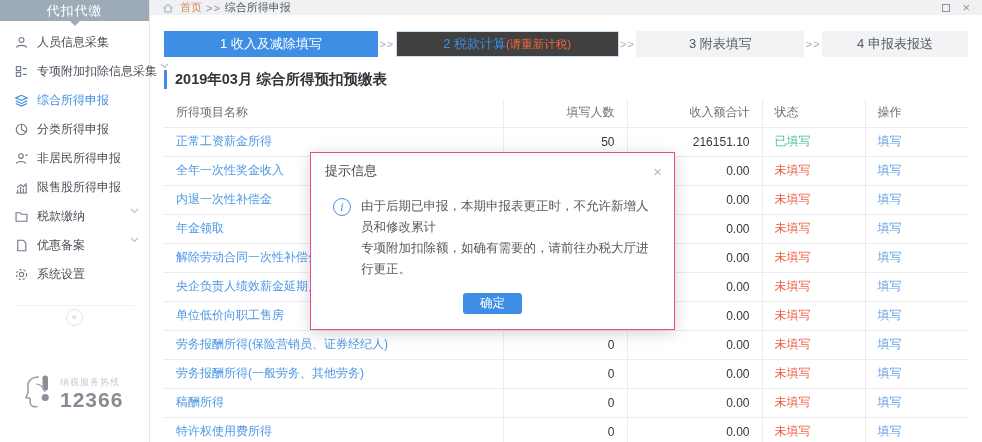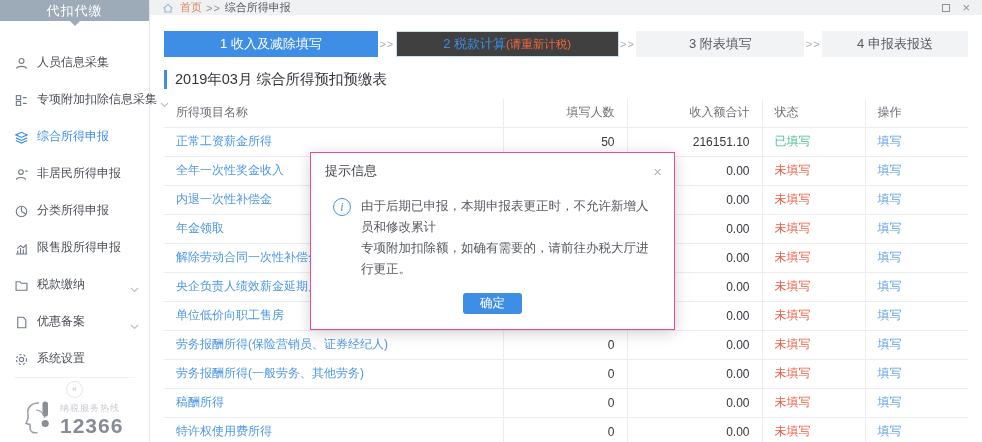--- a/index.html
+++ b/index.html
@@ -8,22 +8,22 @@
   .app { position:relative; width:982px; height:442px; display:flex; background:#fff; }
 
   
   .sidebar { width:150px; min-width:150px; height:100%; background:#fff;
     border-right:1px solid #e4e7ea; display:flex; flex-direction:column; }
   .sidebar-header { height:21px; line-height:21px; background:var(--header-gray);
     color:#fff; text-align:center; font-size:13px; letter-spacing:1px; position:relative; }
   .sidebar-header::after { content:""; position:absolute; left:50%; bottom:-5px;
     transform:translateX(-50%); border:5px solid transparent; border-top-color:var(--header-gray); border-bottom:none; }
   .menu { padding-top:13px; }
-  .menu-item { height:29px; display:flex; align-items:flex-end; padding:0 10px 0 13px;
-    font-size:12px; color:#4a4e57; cursor:pointer;margin-top:8px; }
+  .menu-item { height:29px; display:flex; align-items:flex-start; padding:0 10px 0 13px;
+    font-size:12px; color:#4a4e57; cursor:pointer; }
   .menu-item .mi-icon { width:16px; height:16px; margin-right:8px; color:#6f7a88;
     display:inline-flex; align-items:center; justify-content:center; flex:none; }
   .menu-item .mi-label { white-space:nowrap; }
   .menu-item .mi-chevron { margin-left:auto; color:#b9bec6; display:inline-flex; padding-left:3px; }
   .menu-item.active, .menu-item.active .mi-icon { color:var(--accent); }
   .collapse-wrap { margin:10px 14px 0; border-top:1px solid #f0f1f3; text-align:center; }
   .collapse-btn { display:inline-flex; align-items:center; justify-content:center;
     width:17px; height:17px; margin-top:-9px; background:#fff; border:1px solid #e2e4e8;
     border-radius:50%; color:#c0c4cb; font-size:9px; cursor:pointer; }
   .hotline { margin-top:auto; padding:0 0 26px 22px; display:flex; align-items:center; gap:6px; }
@@ -49,21 +49,21 @@
   .steps { display:flex; align-items:center; justify-content:space-between; margin-bottom:13px; }
   .step { height:26px; line-height:24px; text-align:center; font-size:13px;
     border:1px solid transparent; cursor:pointer; white-space:nowrap; }
   .step-1 { width:214px; } .step-2 { width:223px; } .step-3 { width:168px; } .step-4 { width:146px; }
   .step.active { background:var(--accent); border-color:var(--accent); color:#fff; }
   .step.current { background:#404040; border-color:#c5def6; color:var(--accent); }
   .step.normal { background:#f2f3f5; border-color:#f2f3f5; color:#555a61; }
   .step .step-note { color:var(--orange-note); font-size:11.5px; }
   .step-sep { color:#a9aeb5; font-size:11px; letter-spacing:1px; flex:1; text-align:center; }
 
-  .page-title { font-size:14.5px; font-weight:normal; color:#30343a;
+  .page-title { font-size:14.5px; font-weight:bold; color:#30343a;
     border-left:3px solid var(--accent); padding-left:8px; margin:2px 0 10px; }
 
   
   table { width:100%; border-collapse:collapse; font-size:12px; table-layout:fixed; }
   th, td { border-bottom:1px solid #ececee; border-right:1px solid #ececee;
     padding:0 12px; height:28px; font-weight:normal; overflow:hidden; white-space:nowrap; }
   th:last-child, td:last-child { border-right:none; }
   tbody td { height:29px; }
   th { color:#6b6f76; text-align:left; }
   .col-count { width:124px; } .col-amount { width:135px; } .col-status { width:103px; } .col-action { width:103px; }
@@ -128,34 +128,34 @@
               <path d="M2 5.2 8 2.4l6 2.8-6 2.8z"></path>
               <path d="M2 8.4l6 2.8 6-2.8"></path>
               <path d="M2 11.2 8 14l6-2.8"></path>
             </svg>
           </span>
           <span class="mi-label">综合所得申报</span>
         </div>
         <div class="menu-item">
           <span class="mi-icon">
             <svg width="15" height="15" viewBox="0 0 16 16" fill="none" stroke="currentColor" stroke-width="1.2">
+              <circle cx="8" cy="8" r="5.6"></circle>
+              <path d="M8 8V2.8M8 8l4.6 2.6"></path>
+            </svg>
+          </span>
+          <span class="mi-label">分类所得申报</span>
+        </div>
+        <div class="menu-item">
+          <span class="mi-icon">
+            <svg width="15" height="15" viewBox="0 0 16 16" fill="none" stroke="currentColor" stroke-width="1.2">
               <circle cx="7.4" cy="5.4" r="2.5"></circle>
               <path d="M2.6 13.6c0-3.2 9.6-3.2 9.6 0M12 4.4h2.6"></path>
             </svg>
           </span>
           <span class="mi-label">非居民所得申报</span>
-        </div>
-        <div class="menu-item">
-          <span class="mi-icon">
-            <svg width="15" height="15" viewBox="0 0 16 16" fill="none" stroke="currentColor" stroke-width="1.2">
-              <circle cx="8" cy="8" r="5.6"></circle>
-              <path d="M8 8V2.8M8 8l4.6 2.6"></path>
-            </svg>
-          </span>
-          <span class="mi-label">分类所得申报</span>
         </div>
         <div class="menu-item">
           <span class="mi-icon">
             <svg width="15" height="15" viewBox="0 0 16 16" fill="none" stroke="currentColor" stroke-width="1.2">
               <path d="M2 13.8h12M4 13.5v-3.4M7 13.5V7.4M10 13.5V9M13 13.5V4.6"></path>
               <path d="M3.4 8.2 7 5l3 2.2 3.4-3.6"></path>
             </svg>
           </span>
           <span class="mi-label">限售股所得申报</span>
         </div>

